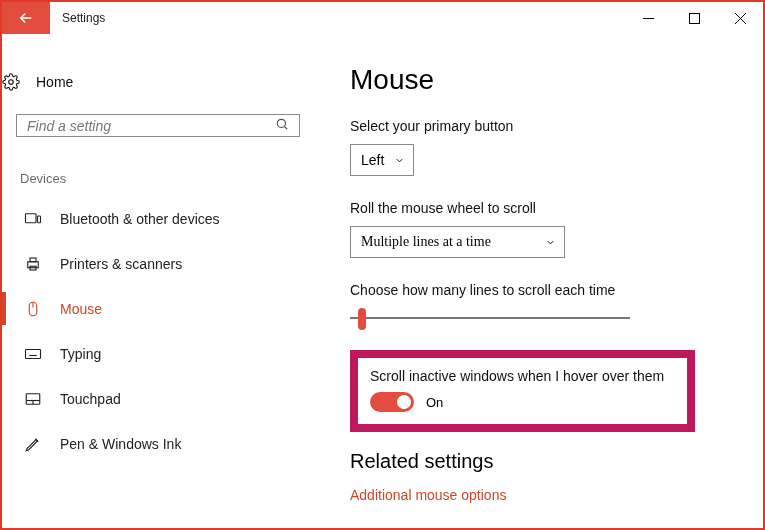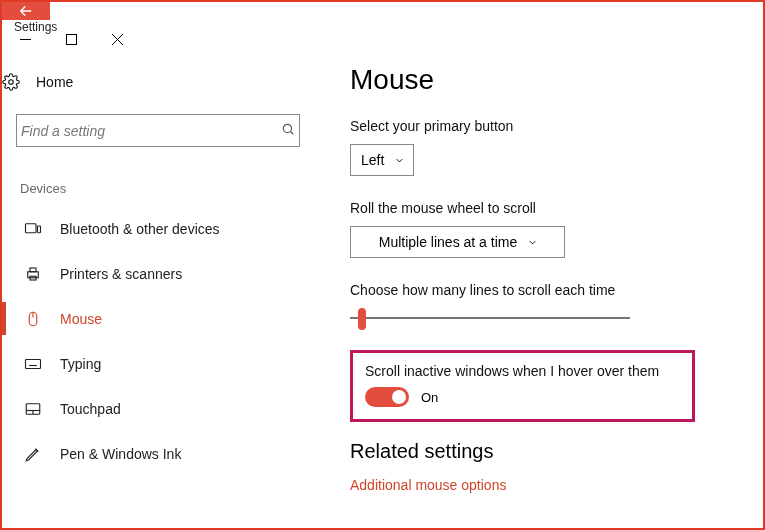--- a/index.html
+++ b/index.html
@@ -12,21 +12,20 @@
     height: 530px;
     border: 2px solid #e03a27;
     overflow: hidden;
     position: relative;
   }
   
   .titlebar {
     height: 32px;
     display: flex;
     align-items: stretch;
-    flex-direction: column;
   }
   .back-btn {
     width: 48px;
     background: #e24d3e;
     display: flex;
     align-items: center;
     justify-content: center;
     color: #fff;
   }
   .back-btn svg { width: 18px; height: 18px; }
@@ -64,25 +63,25 @@
     align-items: center;
     height: 40px;
     gap: 16px;
     color: #111;
     font-size: 14px;
   }
   .home-row svg { width: 18px; height: 18px; }
 
   .search-box {
     margin: 12px 14px 0 14px;
-    height: 33px;
+    height: 23px;
     border: 1px solid #888;
     display: flex;
     align-items: center;
-    padding: 0 4px;
+    padding: 0 10px;
     color: #666;
     justify-content: space-between;
   }
   .search-box input {
     flex: 1;
     border: none;
     outline: none;
     font-size: 14px;
     color: #333;
     background: transparent;
@@ -140,21 +139,21 @@
     display: inline-flex;
     align-items: center;
     border: 1px solid #888;
     height: 32px;
     padding: 0 8px 0 10px;
     font-size: 14px;
     gap: 10px;
     margin-bottom: 24px;
     justify-content: center;
   }
-  .dropdown.wide { min-width: 215px; justify-content: center;}
+  .dropdown.wide { min-width: 215px; justify-content: space-between; font-family: Liberation Serif, serif;}
   .chevron { width: 11px; height: 11px; }
 
   .slider-wrap {
     width: 280px;
     position: relative;
     height: 22px;
     margin-bottom: 20px;
     margin-top: 8px;
   }
   .slider-track {
@@ -168,21 +167,21 @@
     position: absolute;
     top: 0;
     left: 8px;
     width: 8px;
     height: 22px;
     border-radius: 4px;
     background: #e24d3e;
   }
 
   .highlight-box {
-    border: 3px solid #be185d;
+    border: 8px solid #be185d;
     padding: 10px 12px 12px 12px;
     margin-bottom: 18px;
     width: 345px;
   }
   .toggle-row {
     display: flex;
     align-items: center;
     gap: 12px;
     margin-top: 8px;
   }

